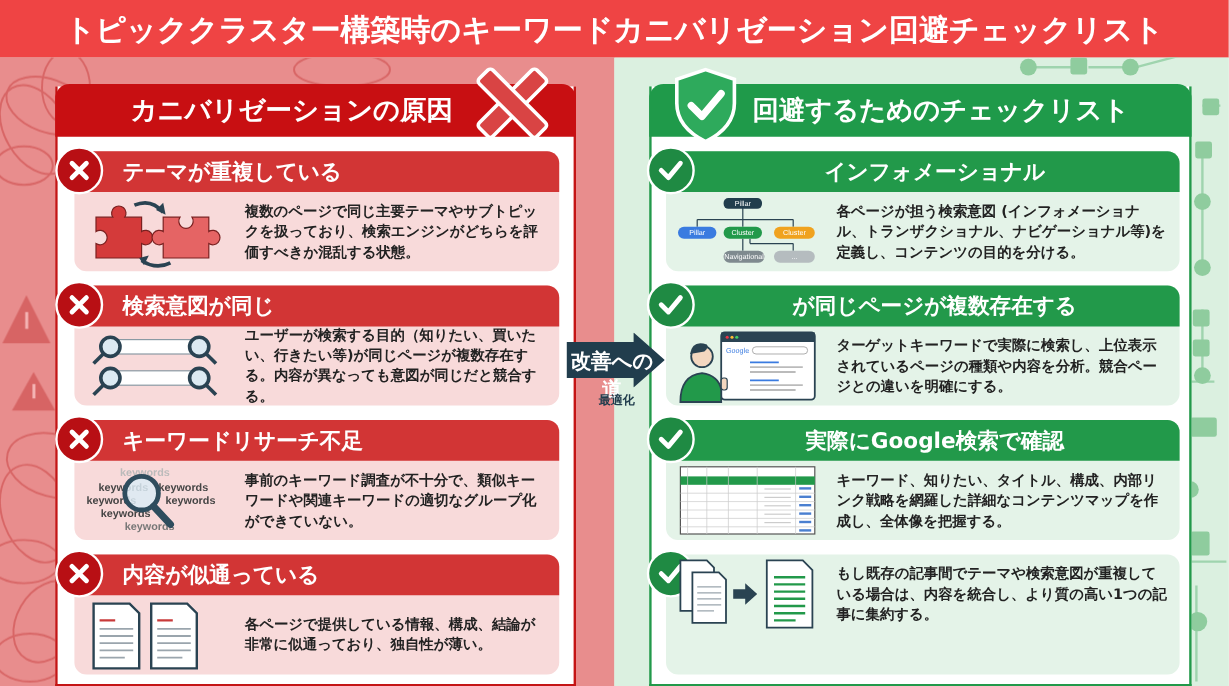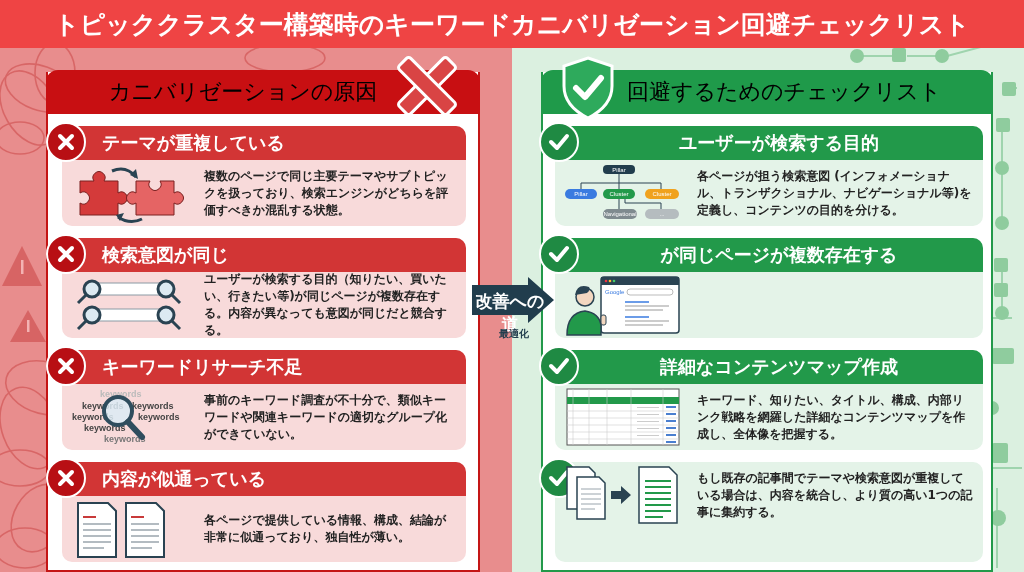--- a/index.html
+++ b/index.html
@@ -5,21 +5,21 @@
 *{box-sizing:border-box;margin:0;padding:0}
 html,body{width:1024px;height:572px;overflow:hidden}
 body{font-family:"DejaVu Sans","Liberation Sans",sans-serif;position:relative;background:#e9f5ec}
 .titlebar{position:absolute;left:0;top:0;width:1024px;height:48px;background:#ef4444;color:#fff;font-weight:bold;font-size:25px;display:flex;align-items:center;justify-content:center;letter-spacing:0}
 .bg-left{position:absolute;left:0;top:48px;width:512px;height:524px;background:#e88d8d}
 .bg-right{position:absolute;left:512px;top:48px;width:512px;height:524px;background:#dbf0e0}
 .bg-left svg,.bg-right svg{position:absolute;left:0;top:0}
 .panel{position:absolute;top:72px;height:500px;background:#fff}
 .panel.left{left:46px;width:434px;border:2px solid #c41515;border-top:none}
 .panel.right{left:541px;width:452px;border:2px solid #22994a;border-top:none}
-.panel-head{position:absolute;left:-2px;top:-2px;height:44px;border-radius:12px 12px 0 0;color:#000000;font-weight:normal;font-size:22px;display:flex;align-items:center}
+.panel-head{position:absolute;left:-2px;top:-2px;height:44px;border-radius:12px 12px 0 0;color:#ffffff;font-weight:bold;font-size:22px;display:flex;align-items:center}
 .left .panel-head{width:434px;background:#c80f12;justify-content:center;padding-right:40px}
 .right .panel-head{width:452px;background:#1f9a4a;padding-left:86px}
 .card{position:absolute;border-radius:10px;overflow:visible}
 .left .card{left:14px;width:404px;height:100px;background:#f8dada}
 .right .card{left:12px;width:428px;height:100px;background:#e4f3e8}
 .card-head{height:34px;border-radius:10px 10px 0 0;color:#fff;font-weight:bold;font-size:18px;display:flex;align-items:center}
 .left .card-head{background:#d23535;padding-left:40px}
 .right .card-head{background:#22994a;justify-content:center;padding-left:20px}
 .badge{position:absolute;left:-16px;top:-4px;width:40px;height:40px;border-radius:50%;display:flex;align-items:center;justify-content:center;border:2px solid #fff}
 .left .badge{background:#b80f14}
@@ -216,21 +216,21 @@
   <div class="panel-head">
     <span>回避するためのチェックリスト</span>
   </div>
 
   <div class="card" style="top:54px">
     <div class="badge">
         <svg width="22" height="20">
           <path d="M3 10 L9 16 L19 4" stroke="#fff" stroke-width="4" fill="none" stroke-linecap="round" stroke-linejoin="round"></path>
         </svg>
       </div>
-    <div class="card-head">ユーザーが検索する目的</div>
+    <div class="card-head">インフォメーショナル</div>
     <div class="card-body">
       <div class="illus">
         <svg width="120" height="62" font-family="Liberation Sans, sans-serif" font-size="6" text-anchor="middle">
           <g stroke="#2a4352" stroke-width="1" fill="none">
             <line x1="56" y1="10" x2="56" y2="20"></line>
               <line x1="18" y1="20" x2="98" y2="20"></line>
             <line x1="18" y1="20" x2="18" y2="26"></line>
               <line x1="98" y1="20" x2="98" y2="26"></line>
               <line x1="56" y1="20" x2="56" y2="26"></line>
             <line x1="56" y1="36" x2="56" y2="46"></line>
@@ -280,30 +280,31 @@
           <line x1="62" y1="42" x2="86" y2="42" stroke="#3a7be0"></line>
               <line x1="62" y1="46" x2="106" y2="46" stroke="#bbb"></line>
               <line x1="62" y1="50" x2="100" y2="50" stroke="#bbb"></line>
             </g>
           <circle cx="22" cy="22" r="9" fill="#f3d7c0" stroke="#2a4352" stroke-width="1.5"></circle>
           <path d="M12 20 q2 -12 14 -8 q2 2 -2 6 z" fill="#2a4352"></path>
           <path d="M4 60 q0 -22 18 -24 q14 2 16 14 v10 z" fill="#22994a" stroke="#2a4352" stroke-width="1.5"></path>
           <rect x="38" y="40" width="5" height="10" rx="2" fill="#f3d7c0" stroke="#2a4352" stroke-width="1"></rect>
         </svg>
       </div>
+      <div class="desc">ターゲットキーワードで実際に検索し、上位表示されているページの種類や内容を分析。競合ページとの違いを明確にする。</div>
     </div>
   </div>
 
   <div class="card" style="top:278px">
     <div class="badge">
         <svg width="22" height="20">
           <path d="M3 10 L9 16 L19 4" stroke="#fff" stroke-width="4" fill="none" stroke-linecap="round" stroke-linejoin="round"></path>
         </svg>
       </div>
-    <div class="card-head">詳細なコンテンツマップ作成</div>
+    <div class="card-head">実際にGoogle検索で確認</div>
     <div class="card-body">
       <div class="illus">
         <svg width="120" height="62">
           <rect x="4" y="2" width="112" height="56" fill="#fff" stroke="#555" stroke-width="1"></rect>
           <rect x="4" y="10" width="112" height="7" fill="#22994a"></rect>
           <g stroke="#ccc" stroke-width="0.6">
             <line x1="10" y1="2" x2="10" y2="58"></line>
               <line x1="26" y1="2" x2="26" y2="58"></line>
               <line x1="44" y1="2" x2="44" y2="58"></line>
               <line x1="68" y1="2" x2="68" y2="58"></line>

